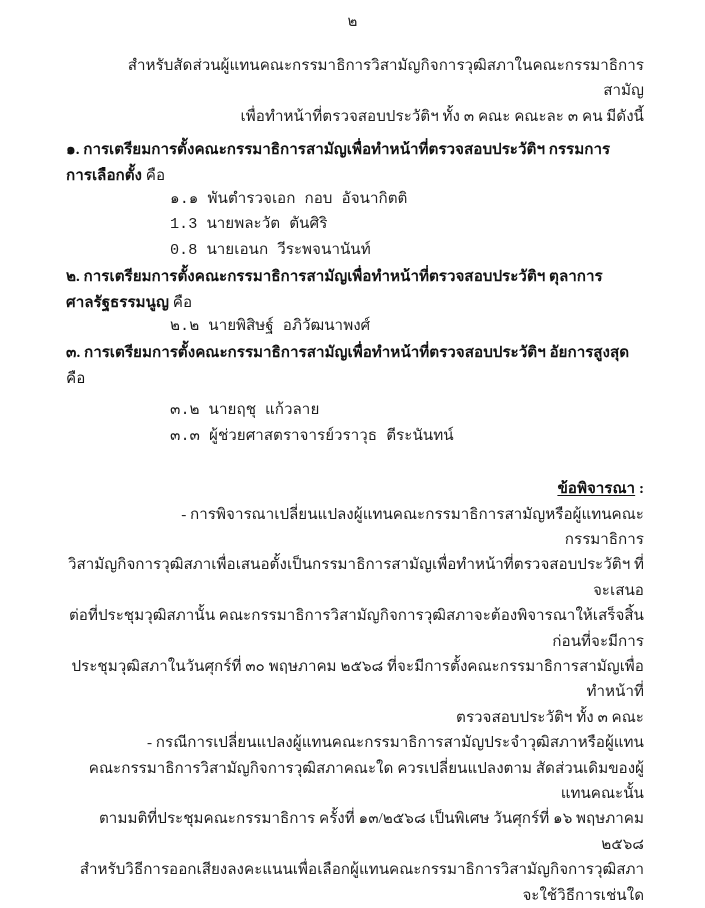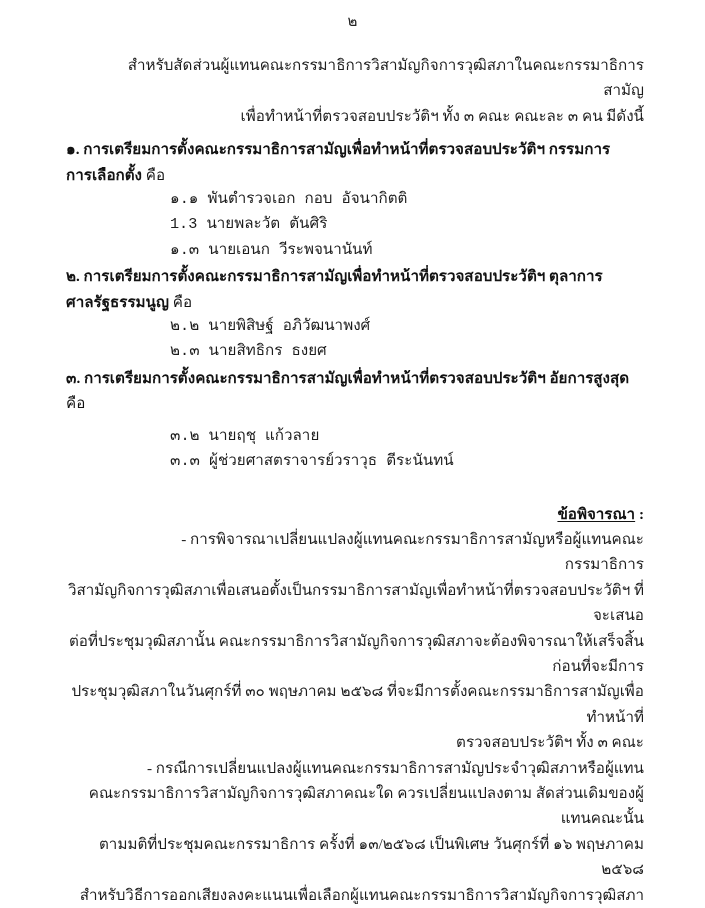--- a/index.html
+++ b/index.html
@@ -109,27 +109,26 @@
     <p class="para para-indent">		สำหรับสัดส่วนผู้แทนคณะกรรมาธิการวิสามัญกิจการวุฒิสภาในคณะกรรมาธิการสามัญ
 เพื่อทำหน้าที่ตรวจสอบประวัติฯ ทั้ง ๓ คณะ คณะละ ๓ คน มีดังนี้</p>
 
     <div class="gap-sm"></div>
 
     <p class="section-heading"><span>๑.</span> <span>การเตรียมการตั้งคณะกรรมาธิการสามัญเพื่อทำหน้าที่ตรวจสอบประวัติฯ กรรมการ
 การเลือกตั้ง</span> <span class="tail">คือ</span></p>
 
     <p class="sub-item">๑.๑ พันตำรวจเอก กอบ อัจนากิตติ</p>
     <p class="sub-item">1.3 นายพละวัต ตันศิริ</p>
-    <p class="sub-item">๑.๓ นายเอนก วีระพจนานันท์</p>
+    <p class="sub-item">0.8 นายเอนก วีระพจนานันท์</p>
 
     <p class="section-heading"><span>๒.</span> <span>การเตรียมการตั้งคณะกรรมาธิการสามัญเพื่อทำหน้าที่ตรวจสอบประวัติฯ ตุลาการ
 ศาลรัฐธรรมนูญ</span> <span class="tail">คือ</span></p>
 
     <p class="sub-item">๒.๒ นายพิสิษฐ์ อภิวัฒนาพงศ์</p>
-    <p class="sub-item">๒.๓ นายสิทธิกร ธงยศ</p>
 
     <p class="section-heading"><span>๓.</span> <span>การเตรียมการตั้งคณะกรรมาธิการสามัญเพื่อทำหน้าที่ตรวจสอบประวัติฯ อัยการสูงสุด</span>
 <span class="tail">คือ</span></p>
 
     <div class="gap-sm"></div>
 
     <p class="sub-item">๓.๒ นายฤชุ แก้วลาย</p>
     <p class="sub-item">๓.๓ ผู้ช่วยศาสตราจารย์วราวุธ ตีระนันทน์</p>
 
     <div class="gap-lg"></div>

